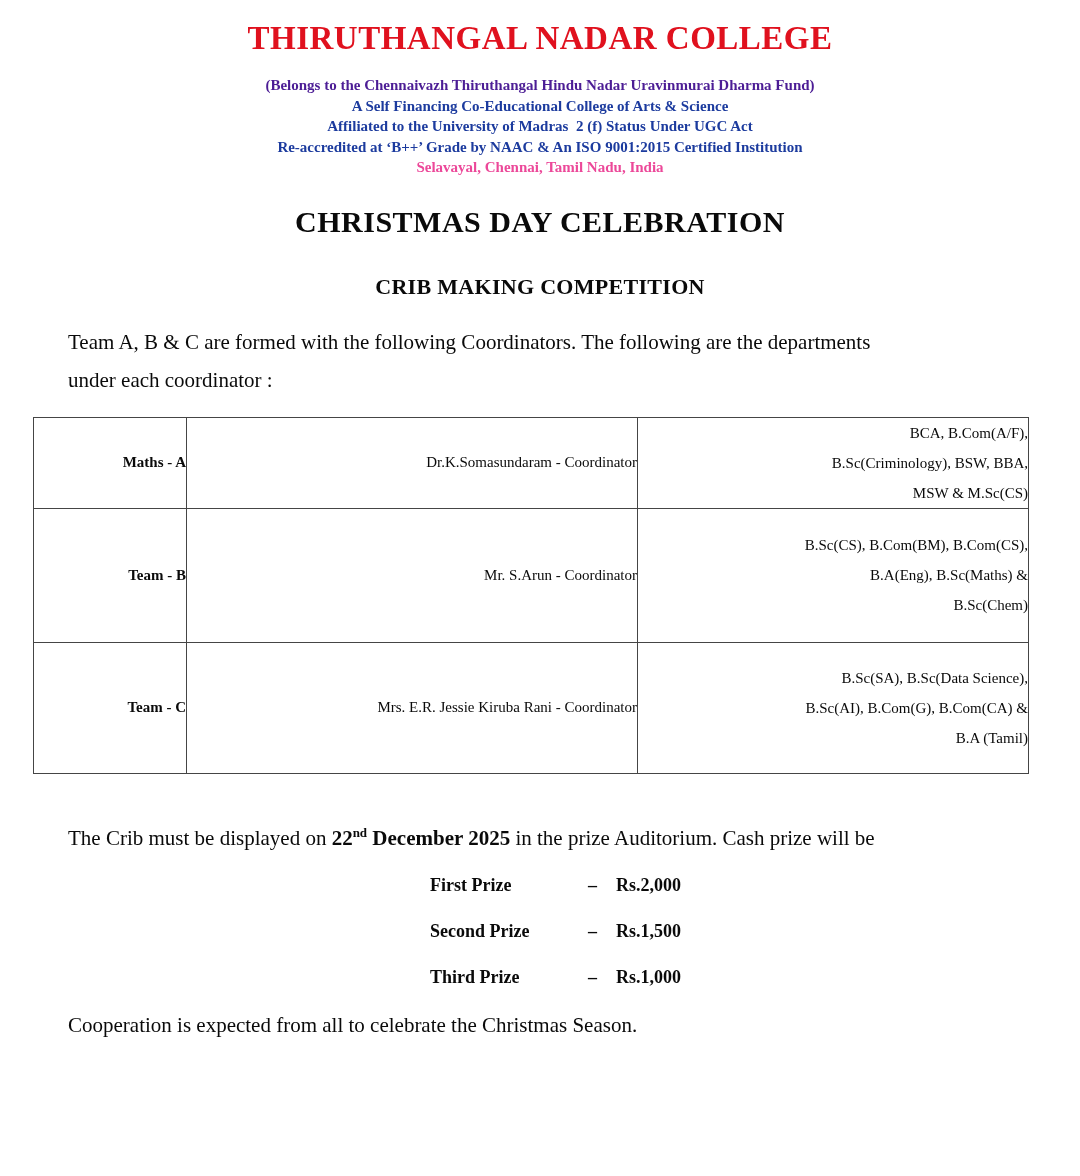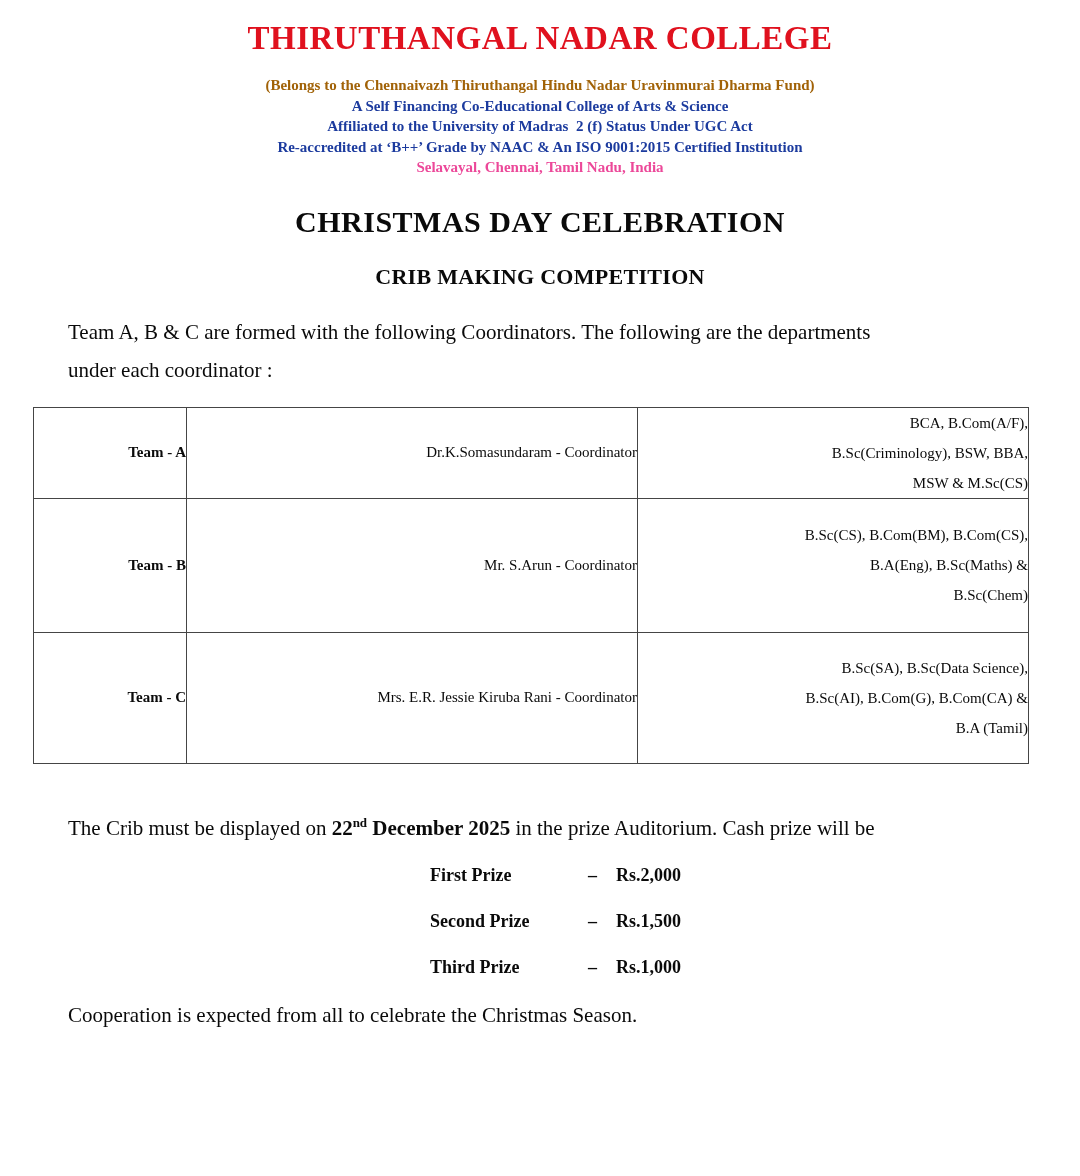--- a/index.html
+++ b/index.html
@@ -35,21 +35,21 @@
   }
   
   .event-title {
     margin: 27px 0 0 0;
     text-align: center;
     font-size: 30px;
     font-weight: bold;
     letter-spacing: 0.5px;
   }
   .competition-title {
-    margin: 25px 0 0 0;
+    margin: 35px 0 0 0;
     text-align: center;
     font-size: 22px;
     font-weight: bold;
     letter-spacing: 0.3px;
   }
   
   .intro {
     margin: 23px 85px 0 68px;
     font-size: 21px;
     line-height: 38px;
@@ -120,37 +120,37 @@
     font-size: 21px;
   }
 </style>
 </head>
 <body>
 
 <div class="page">
 
   <div class="letterhead">
     <h1 class="college-name" style="color: rgb(224, 17, 30);">THIRUTHANGAL NADAR COLLEGE</h1>
-    <div class="sub-line" style="color: #a16207; margin-top: 18px;">(Belongs to the Chennaivazh Thiruthangal Hindu Nadar Uravinmurai Dharma Fund)</div>
+    <div class="sub-line" style="color: #4c1d95; margin-top: 18px;">(Belongs to the Chennaivazh Thiruthangal Hindu Nadar Uravinmurai Dharma Fund)</div>
     <div class="sub-line" style="color: rgb(28, 59, 158);">A Self Financing Co-Educational College of Arts &amp; Science</div>
     <div class="sub-line" style="color: rgb(28, 59, 158);">Affiliated to the University of Madras  2 (f) Status Under UGC Act</div>
     <div class="sub-line" style="color: rgb(28, 59, 158);">Re-accredited at ‘B++’ Grade by NAAC &amp; An ISO 9001:2015 Certified Institution</div>
     <div class="sub-line" style="color: #ec4899;">Selavayal, Chennai, Tamil Nadu, India</div>
   </div>
 
   <h2 class="event-title">CHRISTMAS DAY CELEBRATION</h2>
   <h3 class="competition-title">CRIB MAKING COMPETITION</h3>
 
   <p class="intro">Team A, B &amp; C are formed with the following Coordinators. The following are the departments
 under each coordinator :</p>
 
   <table class="teams">
     <tbody>
       <tr class="row-a">
-        <td class="team-cell">Team - A</td>
+        <td class="team-cell">Maths - A</td>
         <td class="coord-cell">Dr.K.Somasundaram - Coordinator</td>
         <td class="dept-cell">BCA, B.Com(A/F),
 B.Sc(Criminology), BSW, BBA,
 MSW &amp; M.Sc(CS)</td>
       </tr>
       <tr class="row-b">
         <td class="team-cell">Team - B</td>
         <td class="coord-cell">Mr. S.Arun - Coordinator</td>
         <td class="dept-cell">B.Sc(CS), B.Com(BM), B.Com(CS),
 B.A(Eng), B.Sc(Maths) &amp;

